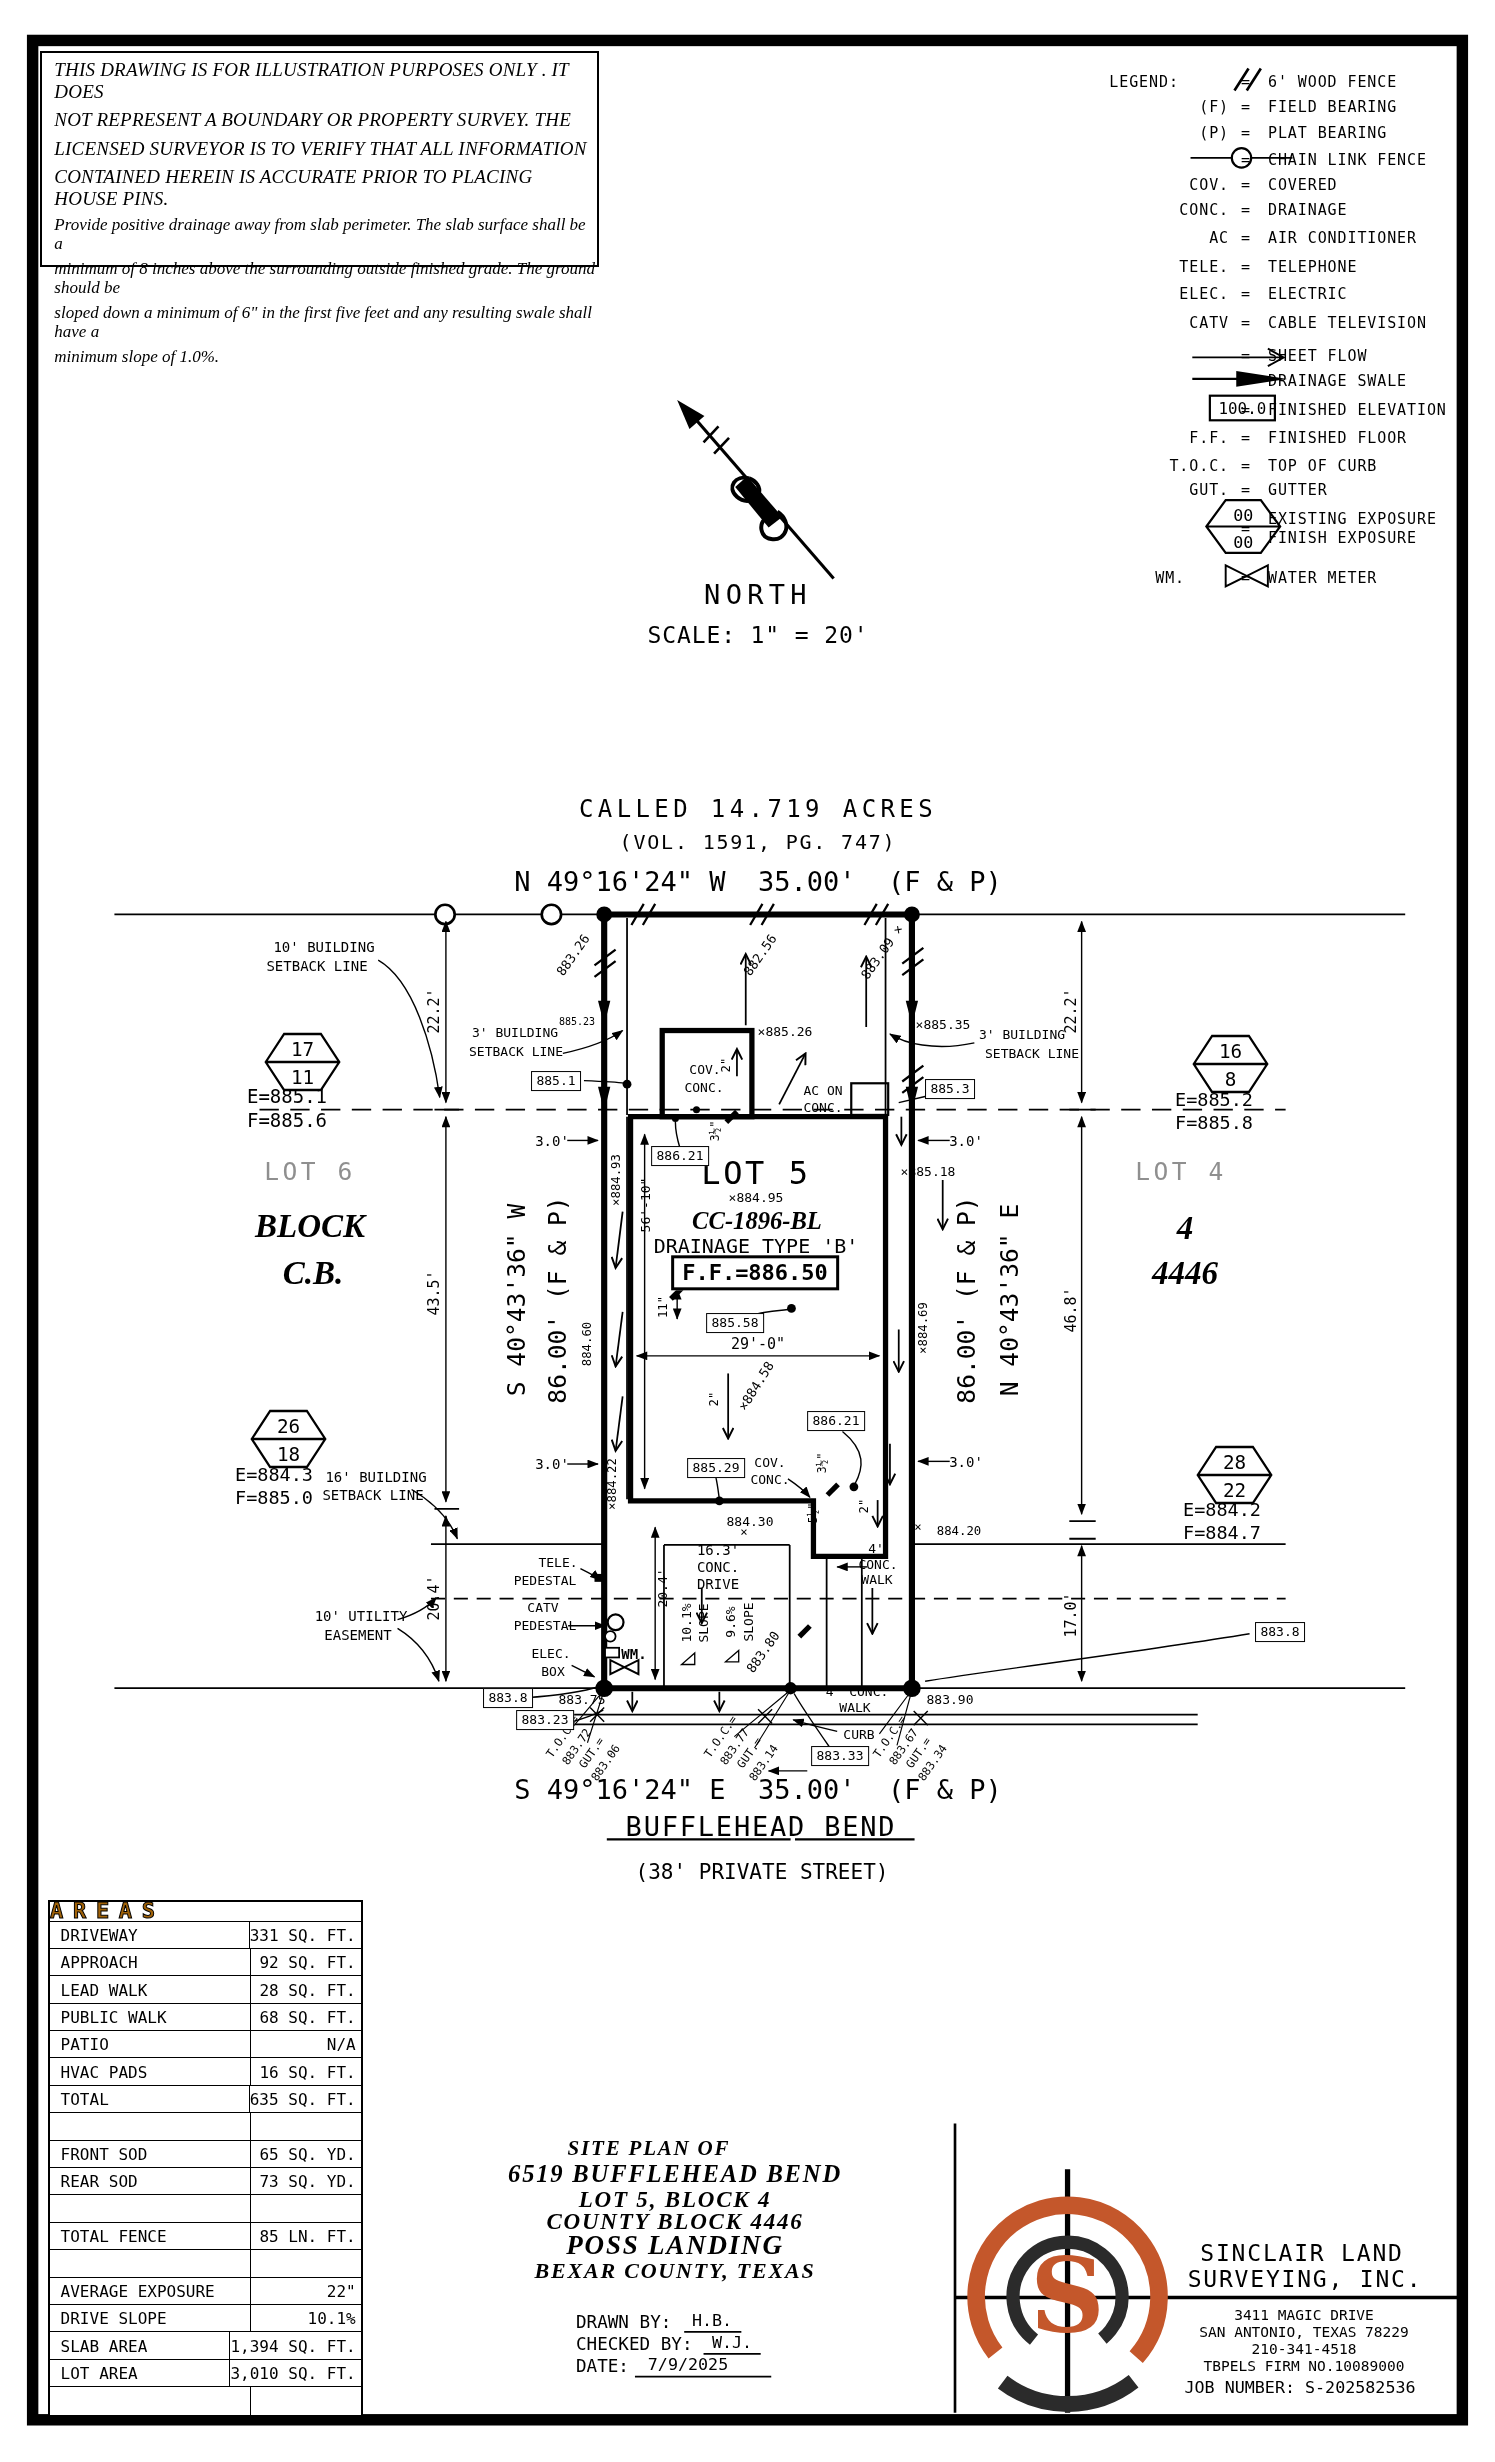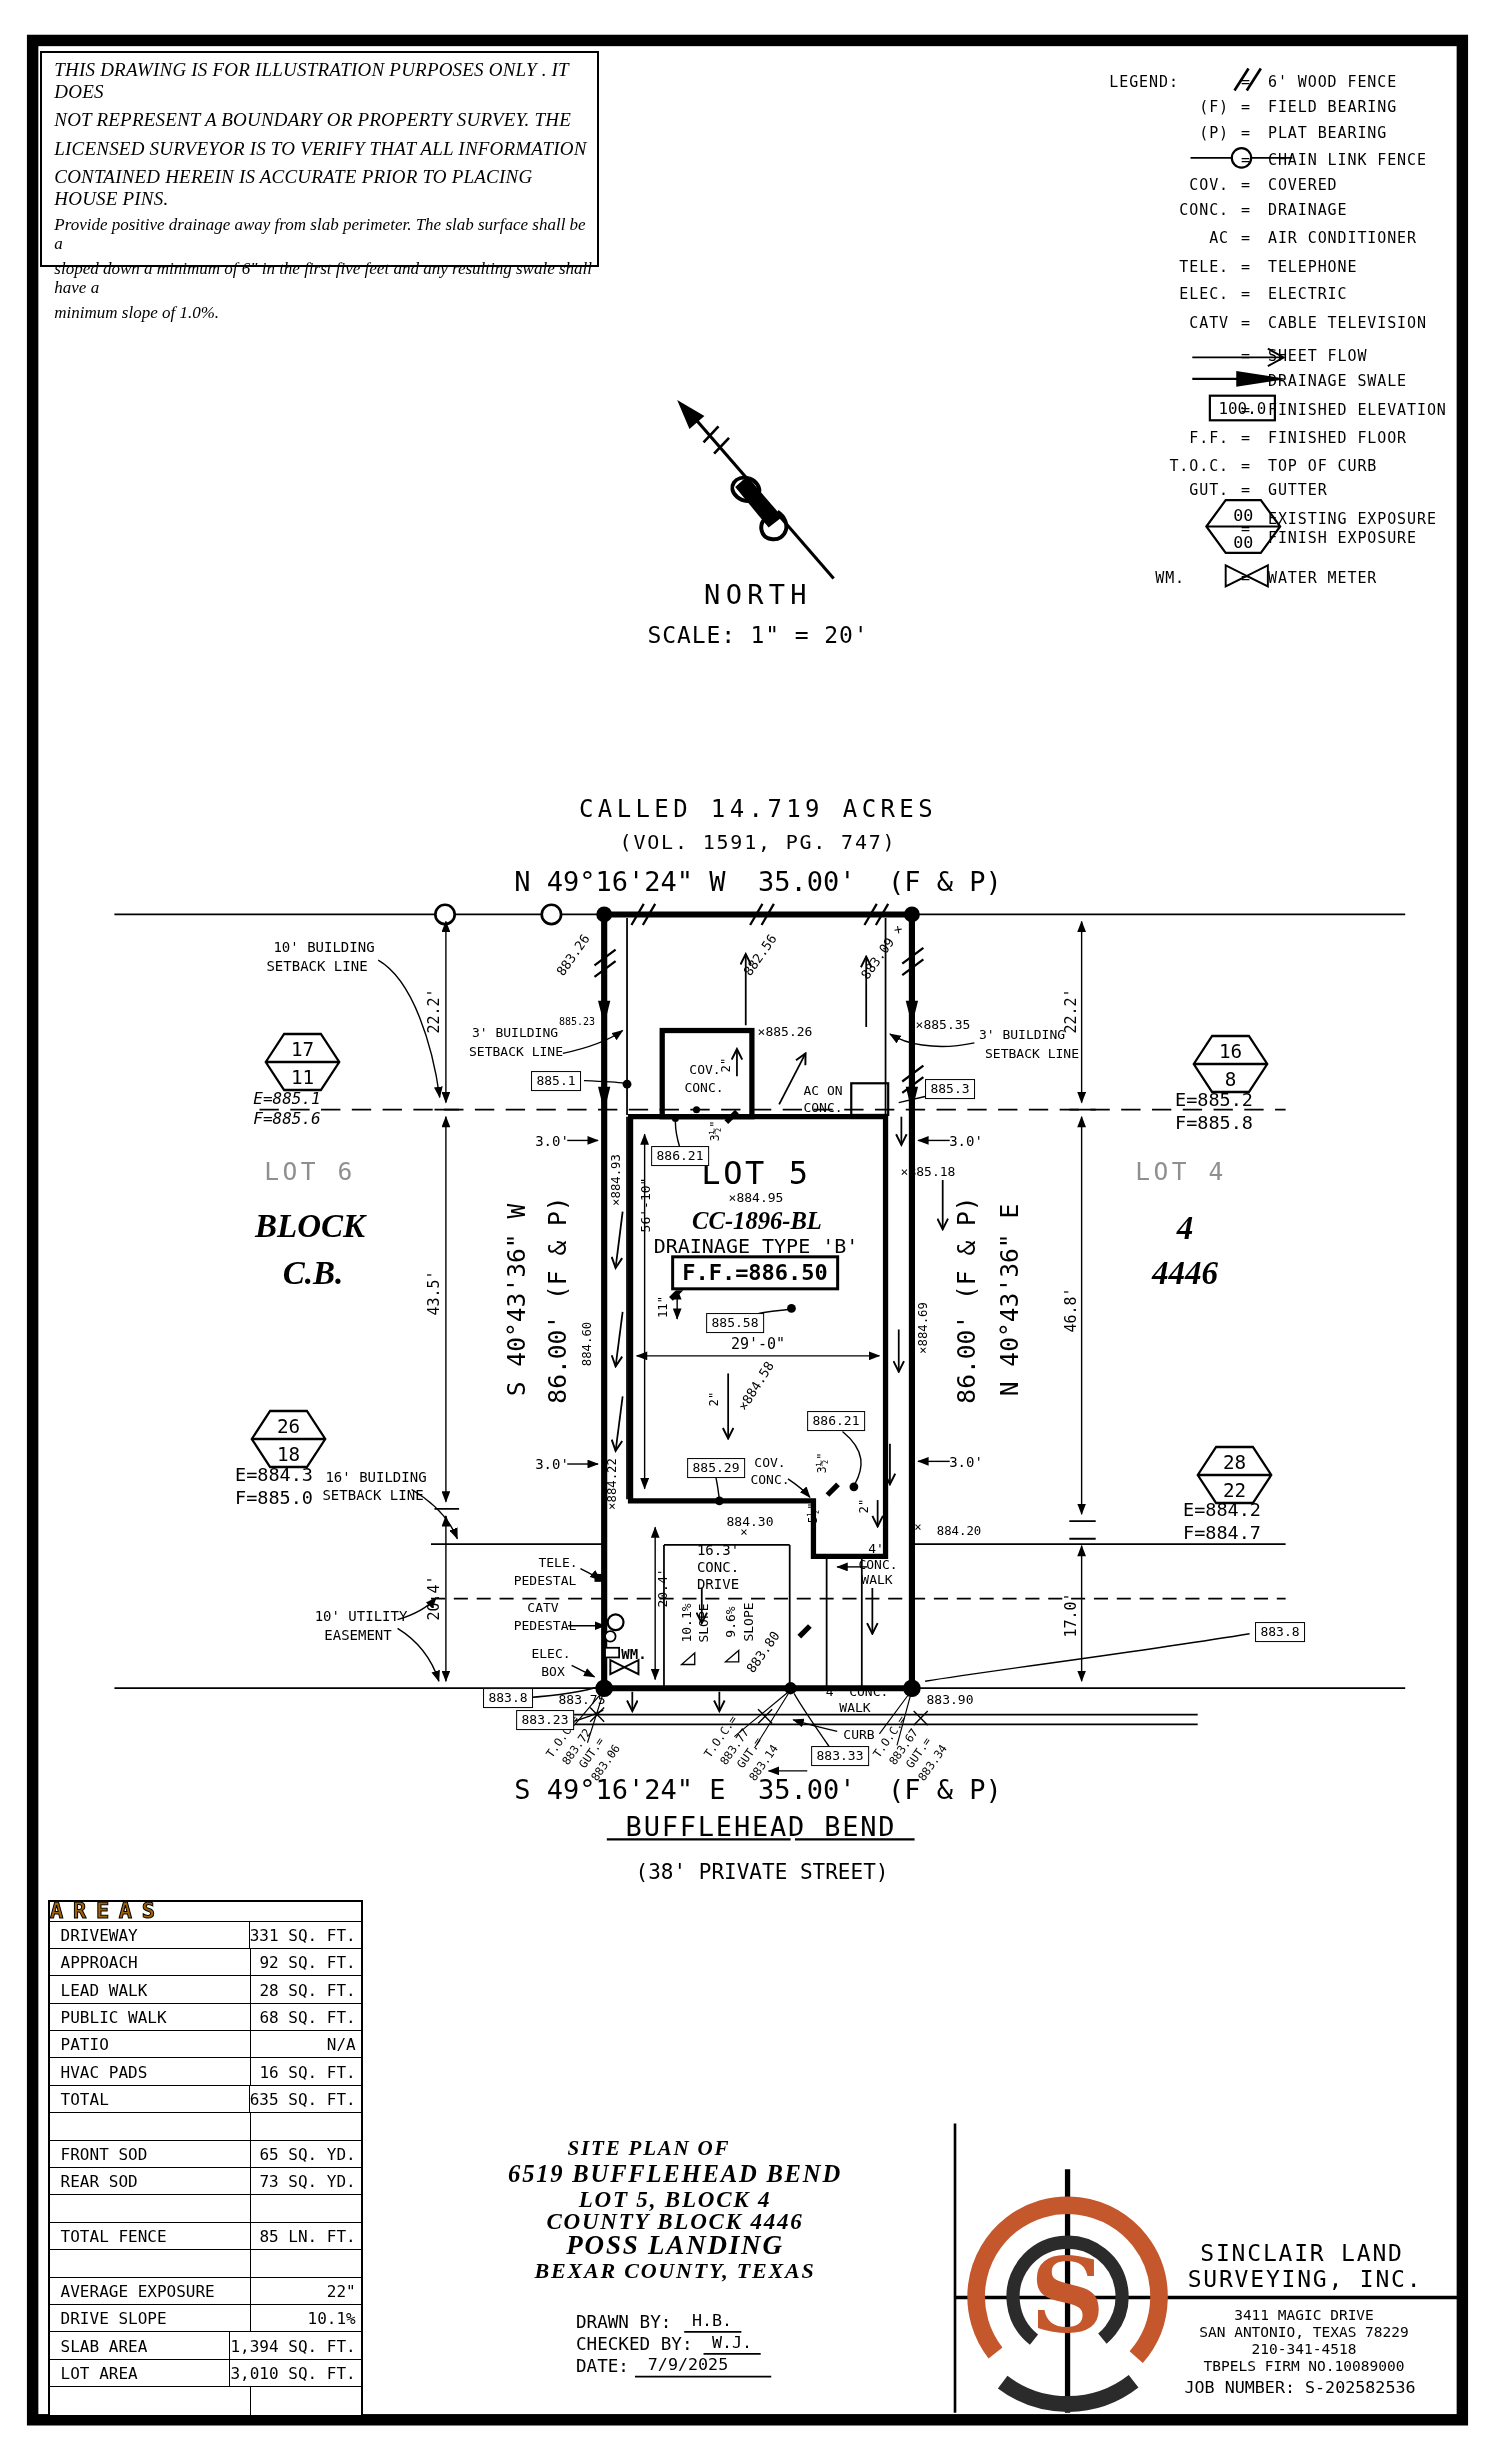--- a/index.html
+++ b/index.html
@@ -237,20 +237,21 @@
 
   <div id="disclaimer" class="abs">
     <div id="disclaimer-lines">
         <div class="l1">THIS DRAWING IS FOR ILLUSTRATION PURPOSES ONLY . IT DOES</div>
         <div class="l1">NOT REPRESENT A BOUNDARY OR PROPERTY SURVEY. THE</div>
         <div class="l1">LICENSED SURVEYOR IS TO VERIFY THAT ALL INFORMATION</div>
         <div class="l1">CONTAINED HEREIN IS ACCURATE PRIOR TO PLACING HOUSE PINS.</div>
       </div>
     <div id="disclaimer-para">
         <div class="l2">Provide positive drainage away from slab perimeter. The slab surface shall be a</div>
+        <div class="l2">minimum of 8 inches above the surrounding outside finished grade. The ground should be</div>
         <div class="l2">sloped down a minimum of 6" in the first five feet and any resulting swale shall have a</div>
         <div class="l2">minimum slope of 1.0%.</div>
       </div>
   </div>
 
   <div id="legend">
       <div class="lrow" style="top: 69px;">
         <div class="pfx">LEGEND:</div>
         <div style="position: absolute; left: 35px; top: -2.6px;">
           <svg width="123" height="30" viewBox="0 0 140 34">
@@ -498,21 +499,21 @@
       <div class="plat-box" style="left: 716px; top: 1468px;">885.29</div>
       <div class="plat-box" style="left: 508px; top: 1698px;">883.8</div>
       <div class="plat-box" style="left: 545px; top: 1720px;">883.23</div>
       <div class="plat-box" style="left: 840px; top: 1756px;">883.33</div>
       <div class="plat-box" style="left: 1280px; top: 1632px;">883.8</div>
       <div class="abs" style="left: 264px; top: 1027px;"><svg width="77" height="70" viewBox="0 0 88 80">
           <path d="M2 40 L23 8 L65 8 L86 40 L65 72 L23 72 Z M2 40 H86" fill="none" stroke="#000" stroke-width="2.6"></path>
           <text x="44" y="33" text-anchor="middle" font-size="22" font-family="DejaVu Sans Mono,monospace" fill="#000">17</text>
           <text x="44" y="65" text-anchor="middle" font-size="22" font-family="DejaVu Sans Mono,monospace" fill="#000">11</text>
         </svg></div>
-      <div class="plat-label" style="left: 287px; top: 1109px; font-size: 16px; text-align: center; line-height: 1.25; font-style: italic;">E=885.1
+      <div class="plat-label" style="left: 287px; top: 1109px; font-size: 19px; text-align: center; line-height: 1.25;">E=885.1
 F=885.6</div>
       <div class="abs" style="left: 1192px; top: 1029px;"><svg width="77" height="70" viewBox="0 0 88 80">
           <path d="M2 40 L23 8 L65 8 L86 40 L65 72 L23 72 Z M2 40 H86" fill="none" stroke="#000" stroke-width="2.6"></path>
           <text x="44" y="33" text-anchor="middle" font-size="22" font-family="DejaVu Sans Mono,monospace" fill="#000">16</text>
           <text x="44" y="65" text-anchor="middle" font-size="22" font-family="DejaVu Sans Mono,monospace" fill="#000">8</text>
         </svg></div>
       <div class="plat-label" style="left: 1214px; top: 1111px; font-size: 18.5px; text-align: left; line-height: 1.25;">E=885.2
 F=885.8</div>
       <div class="abs" style="left: 250px; top: 1404px;"><svg width="77" height="70" viewBox="0 0 88 80">
           <path d="M2 40 L23 8 L65 8 L86 40 L65 72 L23 72 Z M2 40 H86" fill="none" stroke="#000" stroke-width="2.6"></path>

